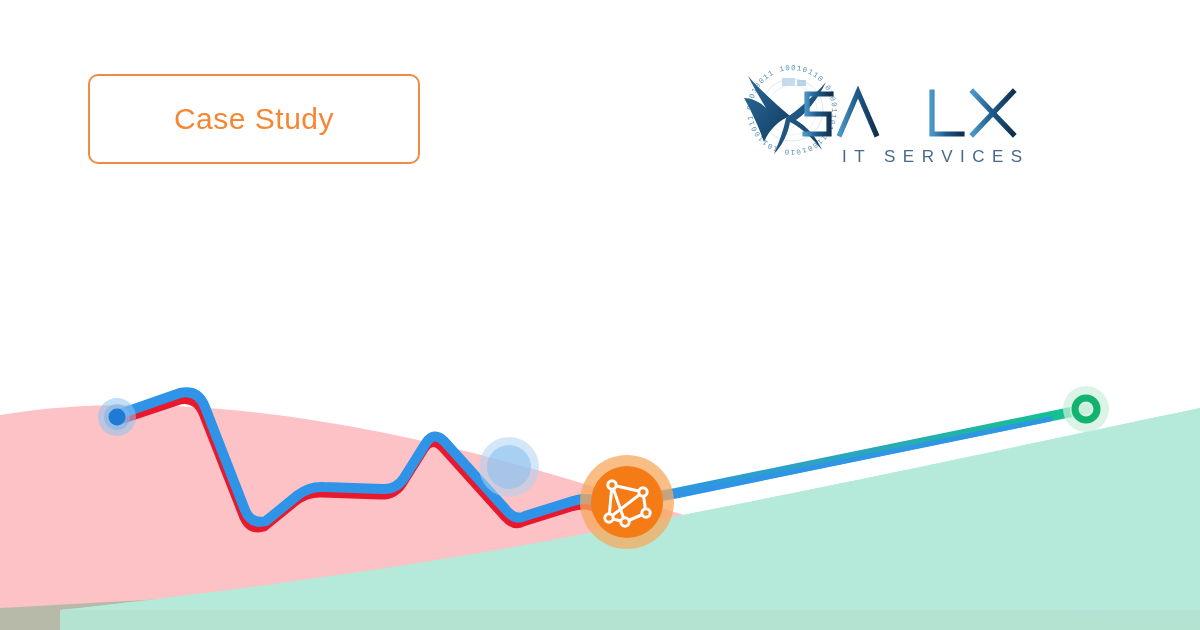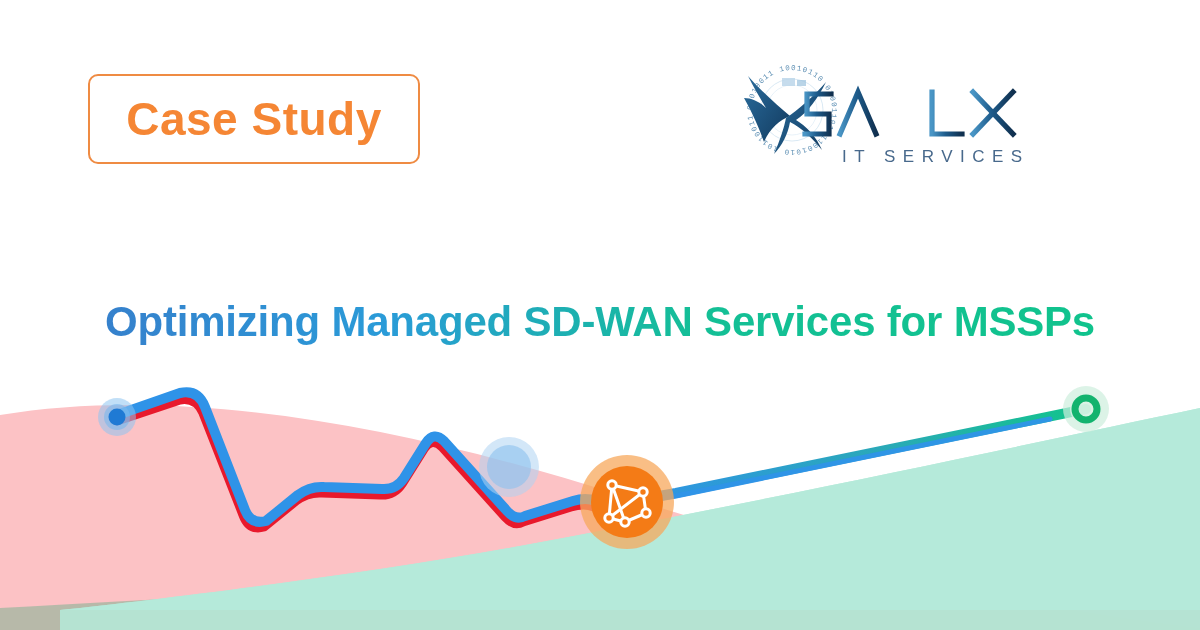--- a/index.html
+++ b/index.html
@@ -38,22 +38,22 @@
     height: 90px;
     box-sizing: border-box;
     border: 2px solid #ef8b43;
     border-radius: 10px;
     display: flex;
     align-items: center;
     justify-content: center;
     background: #ffffff;
   }
   .badge-label {
-    font-size: 46px;
-    font-weight: bold;
+    font-size: 30px;
+    font-weight: normal;
     color: #f58634;
     letter-spacing: 0.5px;
     line-height: 1;
   }
 
   
   .logo {
     position: absolute;
     left: 730px;
     top: 58px;
@@ -149,21 +149,20 @@
         <path d="M202,34 L202,76 L232,76"></path>
 
         <path d="M243,34 L283,76"></path>
         <path d="M283,34 L243,76"></path>
       </g>
 
       <text x="112" y="104" font-family="'Liberation Sans', sans-serif" font-size="17" letter-spacing="7.5" fill="#48698c">IT SERVICES</text>
     </svg>
   </div>
 
-  <h1 class="headline">Optimizing Managed SD-WAN Services for MSSPs</h1>
 
   <svg class="network" viewBox="0 0 1200 230">
     <defs>
       <linearGradient id="tailGrad" x1="0" y1="0" x2="1" y2="0">
         <stop offset="0%" stop-color="#2f93e8"></stop>
         <stop offset="55%" stop-color="#2aa9b8"></stop>
         <stop offset="100%" stop-color="#12c48b"></stop>
       </linearGradient>
     </defs>
 

